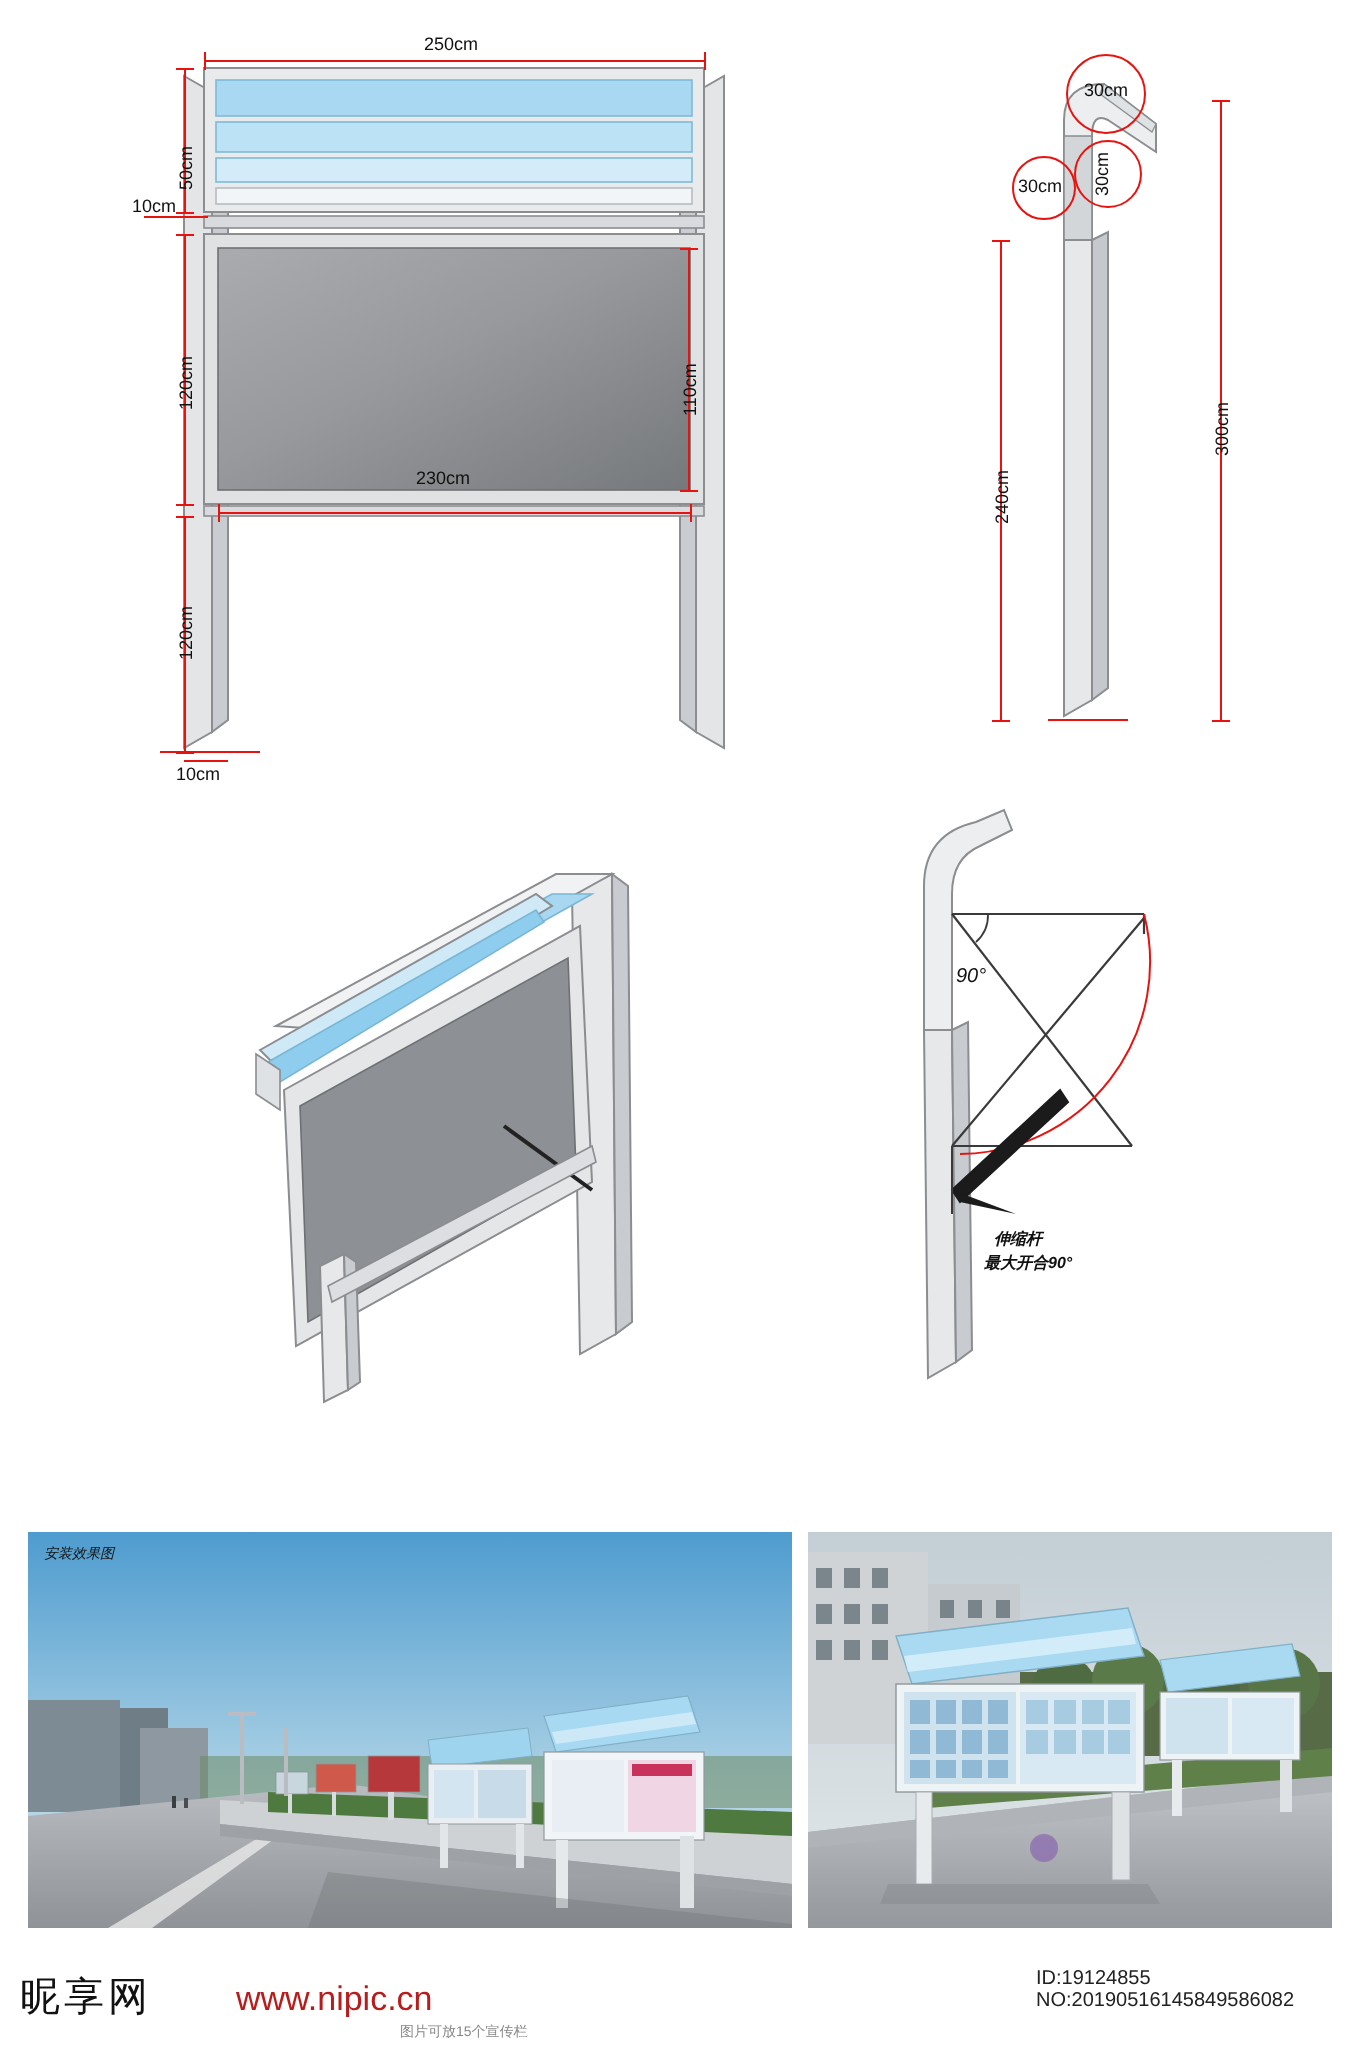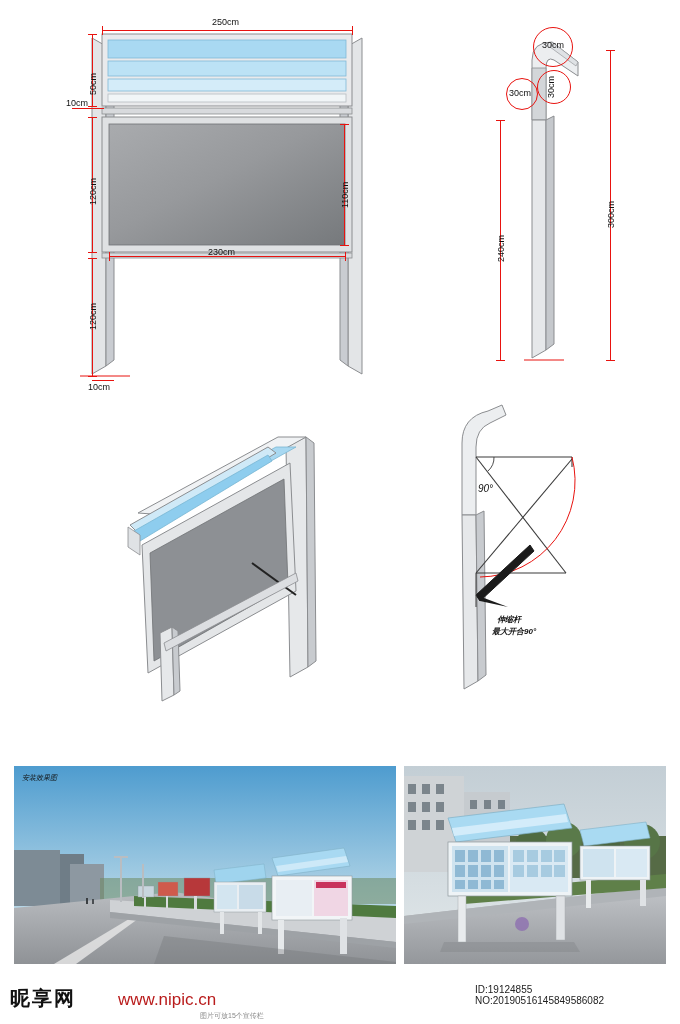--- a/index.html
+++ b/index.html
@@ -27,31 +27,31 @@
   .circ{position:absolute;border:1px solid #e8130f;border-radius:50%;}
 
   
   .photo{position:absolute;overflow:hidden;}
   .watermark{
     position:absolute;left:0;bottom:0;width:100%;height:60px;
     background:#ffffff;
   }
   .wm-logo{
     position:absolute;left:10px;bottom:12px;color:#111;
-    font-size:20px;font-weight:bold;letter-spacing:2px;
+    font-size:20px;font-weight:normal;letter-spacing:2px;
   }
   .wm-url{
     position:absolute;left:118px;bottom:14px;color:#b91c1c;
     font-size:17px;font-family:"Liberation Sans", sans-serif;
   }
   .wm-small{
     position:absolute;left:200px;bottom:3px;color:#888;font-size:7px;
   }
   .wm-id{
-    position:absolute;left:432px;bottom:18px;color:#222;font-size:10px;padding-left:43px;
+    position:absolute;left:475px;bottom:18px;color:#222;font-size:10px;padding-left:43px;
   }
 
   .cnlabel{position:absolute;color:#111;font-size:8px;line-height:11px;white-space:nowrap;font-style:italic;}
   .cnlabel.bold{font-weight:bold;}
 </style>
 </head>
 <body>
 
 <div class="stage">
 
@@ -107,21 +107,21 @@
   <div class="dim vert" style="left:88px;top:205px;">120cm</div>
 
   <div class="rline rv" style="left:344px;top:124px;height:121px;"></div>
   <div class="rline rh" style="left:340px;top:124px;width:9px;"></div>
   <div class="rline rh" style="left:340px;top:245px;width:9px;"></div>
   <div class="dim vert" style="left:340px;top:208px;">110cm</div>
 
   <div class="rline rh" style="left:109px;top:256px;width:236px;"></div>
   <div class="rline rv" style="left:109px;top:252px;height:9px;"></div>
   <div class="rline rv" style="left:345px;top:252px;height:9px;"></div>
-  <div class="dim" style="left:208px;top:247px;text-align:center;">230cm</div>
+  <div class="dim" style="left:208px;top:234px;text-align:center;">230cm</div>
 
   <div class="rline rv" style="left:92px;top:258px;height:118px;"></div>
   <div class="rline rh" style="left:88px;top:258px;width:9px;"></div>
   <div class="rline rh" style="left:88px;top:376px;width:9px;"></div>
   <div class="dim vert" style="left:88px;top:330px;">120cm</div>
 
   <div class="rline rh" style="left:92px;top:380px;width:22px;"></div>
   <div class="dim" style="left:88px;top:382px;">10cm</div>
 
   <svg class="abs" style="left:480px;top:20px;" width="140" height="370" viewBox="0 0 140 370">

